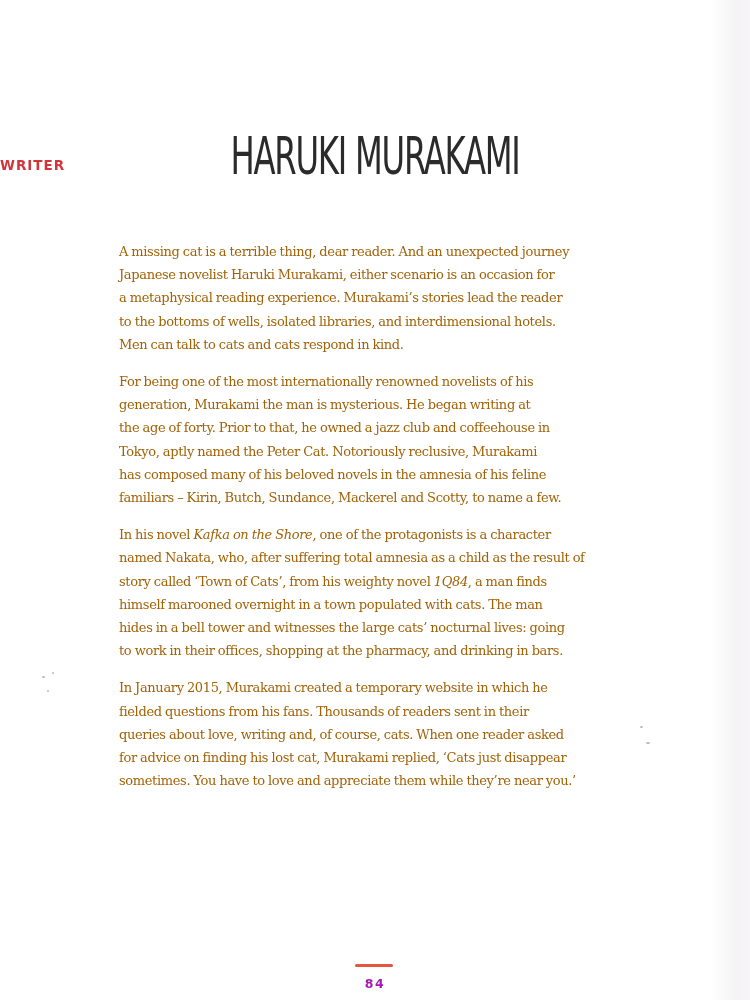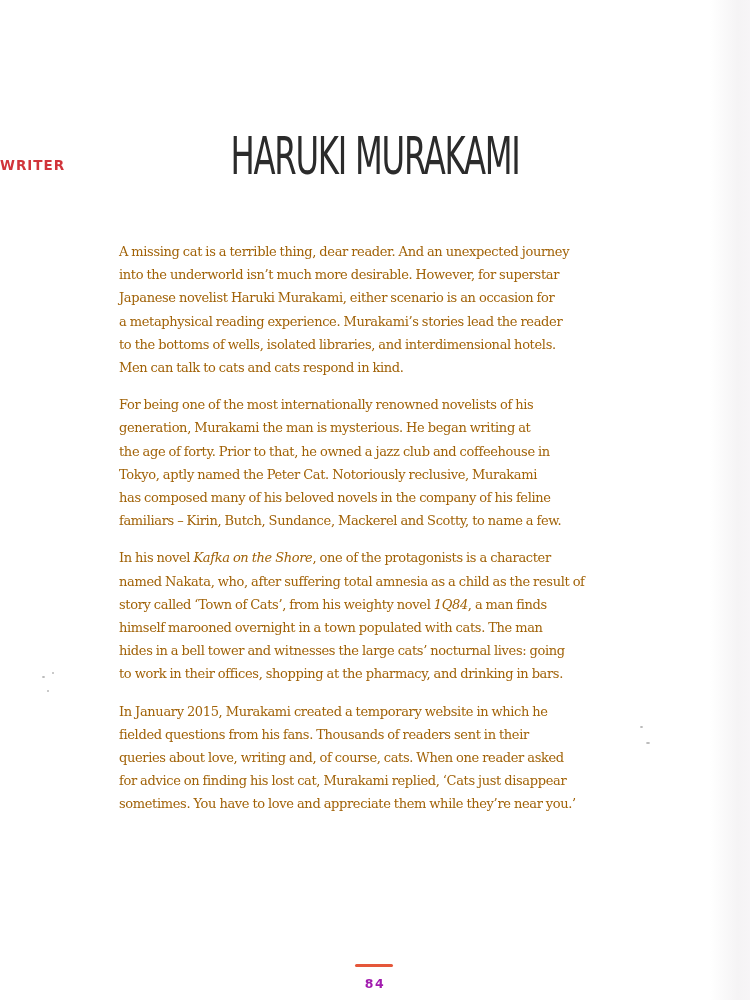--- a/index.html
+++ b/index.html
@@ -64,32 +64,31 @@
 <body>
 
 <div class="gutter"></div>
 
 <h1 class="title">HARUKI MURAKAMI</h1>
 <div class="subtitle">WRITER</div>
 
 <div class="body">
   <p class="para">
     <span class="line">A missing cat is a terrible thing, dear reader. And an unexpected journey</span>
-    <span class="line">into the underworld isn’t much more desirable. However, for superstar</span>
     <span class="line">Japanese novelist Haruki Murakami, either scenario is an occasion for</span>
     <span class="line">a metaphysical reading experience. Murakami’s stories lead the reader</span>
     <span class="line">to the bottoms of wells, isolated libraries, and interdimensional hotels.</span>
     <span class="line">Men can talk to cats and cats respond in kind.</span>
   </p>
   <p class="para">
     <span class="line">For being one of the most internationally renowned novelists of his</span>
     <span class="line">generation, Murakami the man is mysterious. He began writing at</span>
     <span class="line">the age of forty. Prior to that, he owned a jazz club and coffeehouse in</span>
     <span class="line">Tokyo, aptly named the Peter Cat. Notoriously reclusive, Murakami</span>
-    <span class="line">has composed many of his beloved novels in the company of his feline</span>
+    <span class="line">has composed many of his beloved novels in the amnesia of his feline</span>
     <span class="line">familiars – Kirin, Butch, Sundance, Mackerel and Scotty, to name a few.</span>
   </p>
   <p class="para">
     <span class="line"><span>In his novel </span><em>Kafka on the Shore</em><span>, one of the protagonists is a character</span></span>
     <span class="line">named Nakata, who, after suffering total amnesia as a child as the result of</span>
     <span class="line"><span>story called ‘Town of Cats’, from his weighty novel </span><em>1Q84</em><span>, a man finds</span></span>
     <span class="line">himself marooned overnight in a town populated with cats. The man</span>
     <span class="line">hides in a bell tower and witnesses the large cats’ nocturnal lives: going</span>
     <span class="line">to work in their offices, shopping at the pharmacy, and drinking in bars.</span>
   </p>

